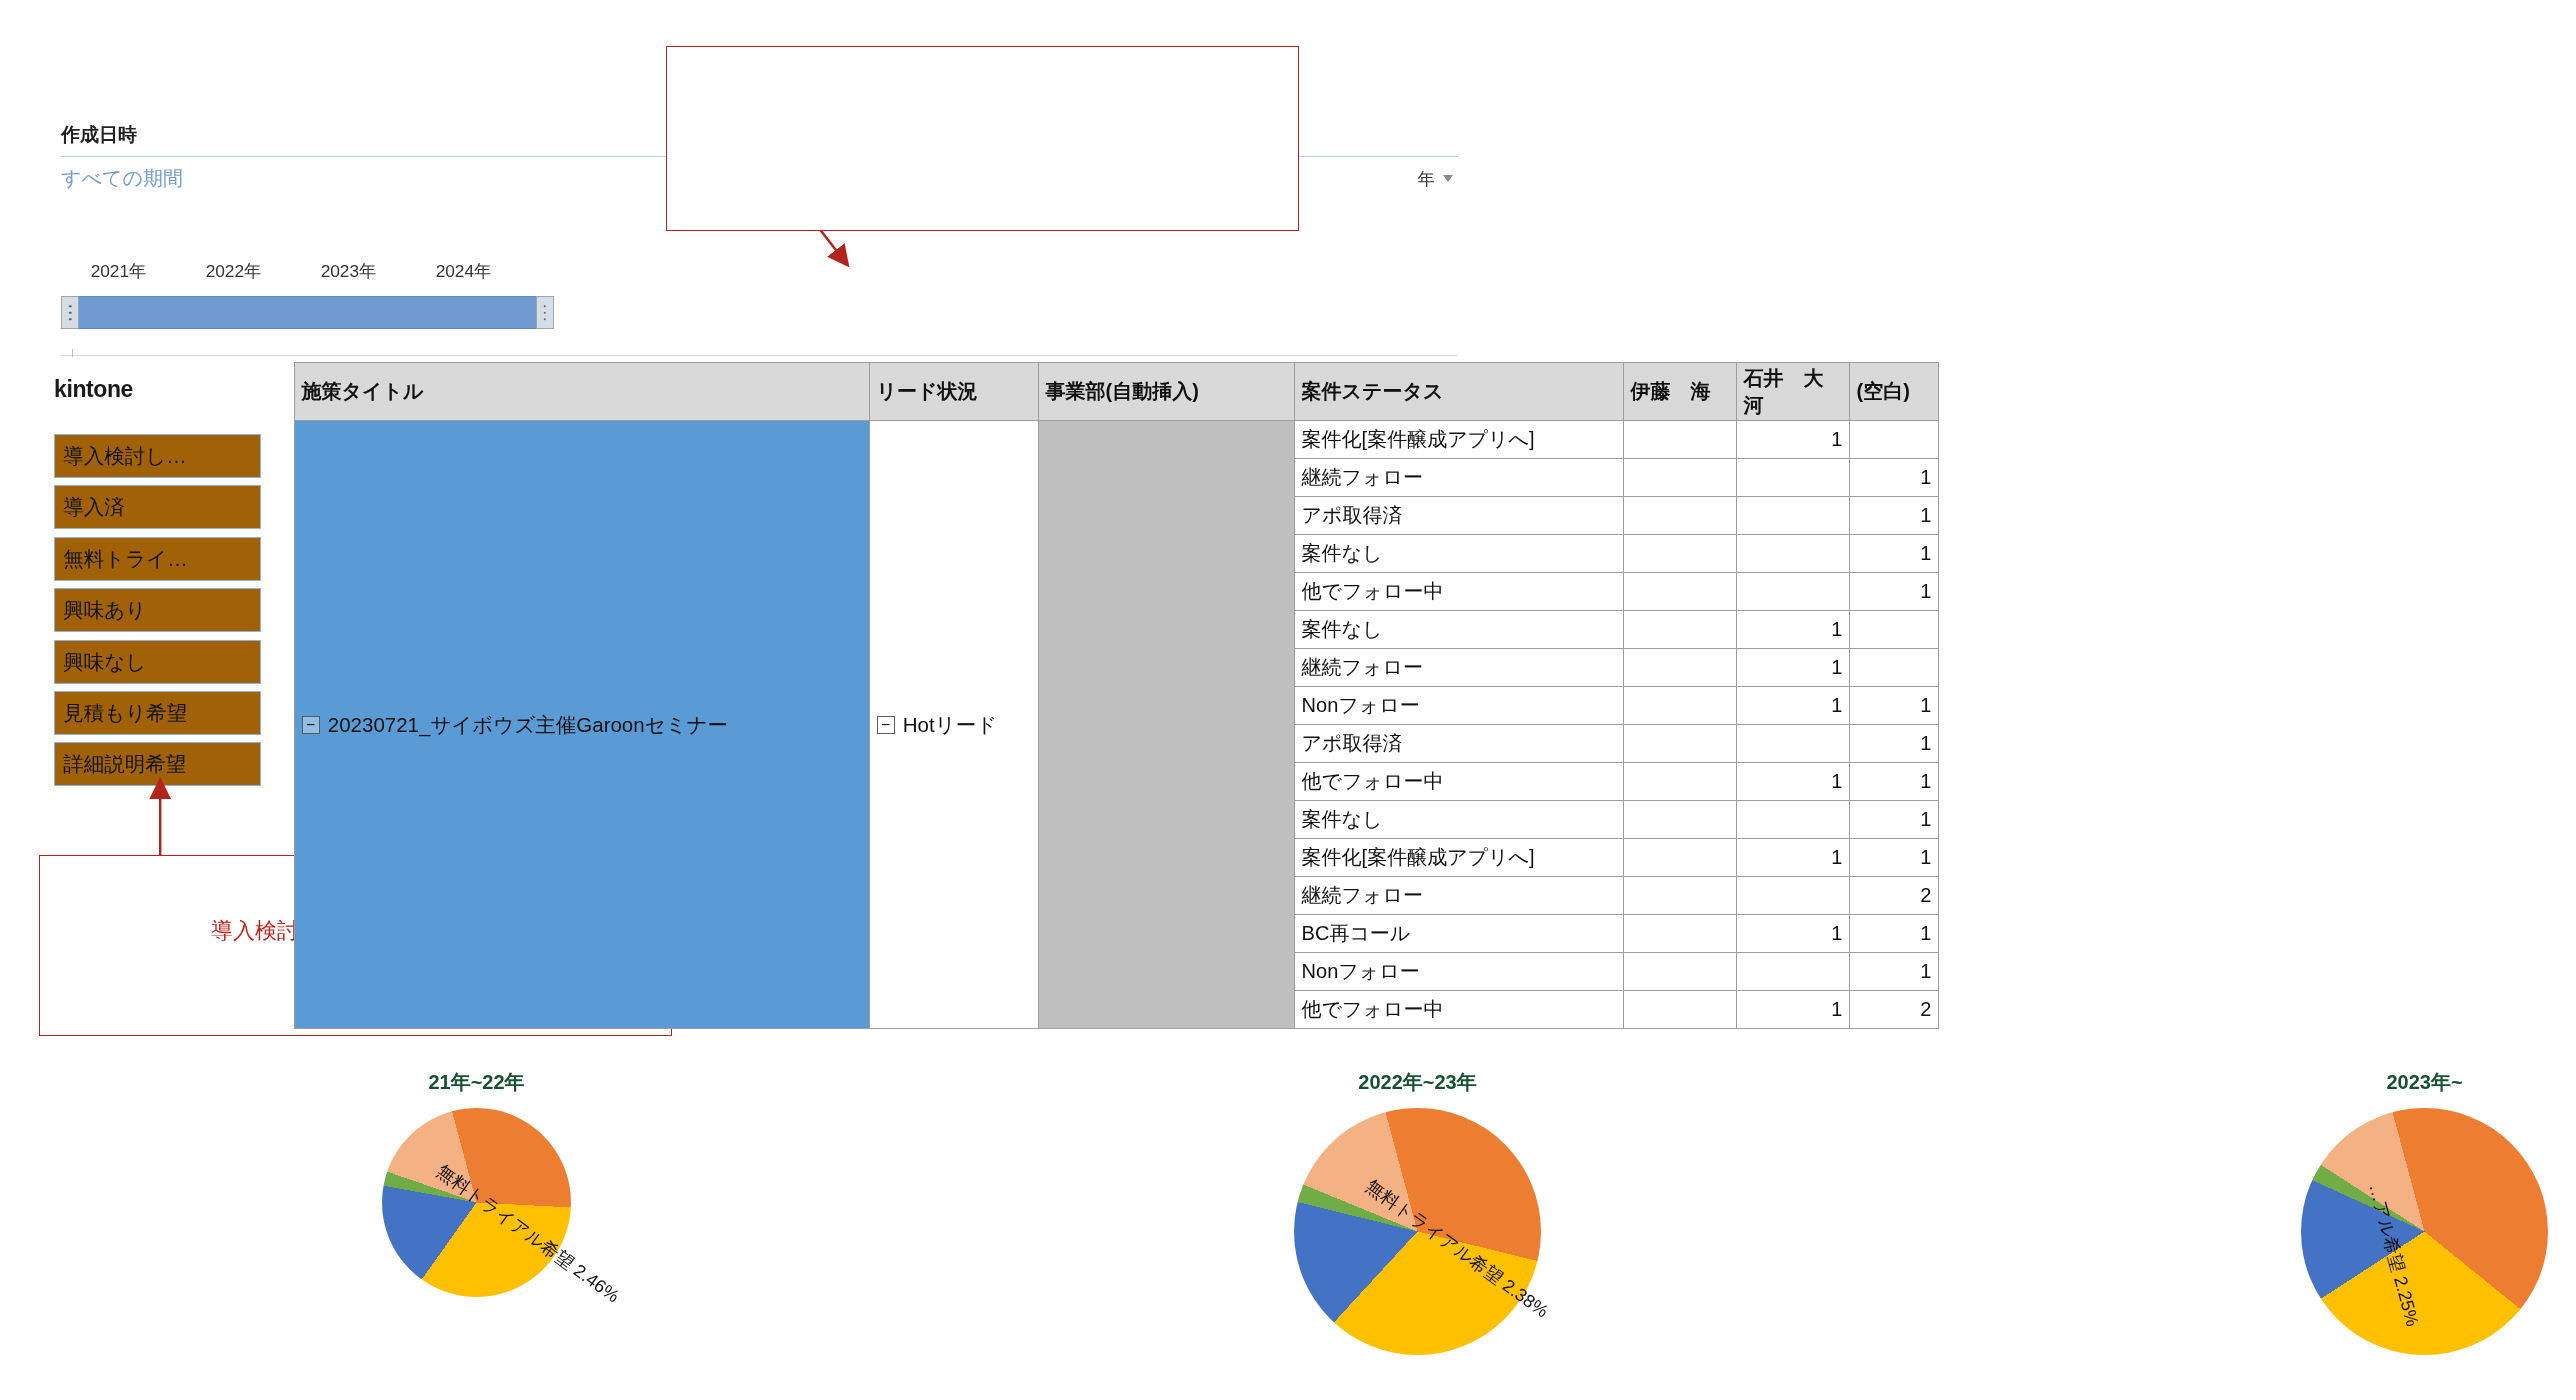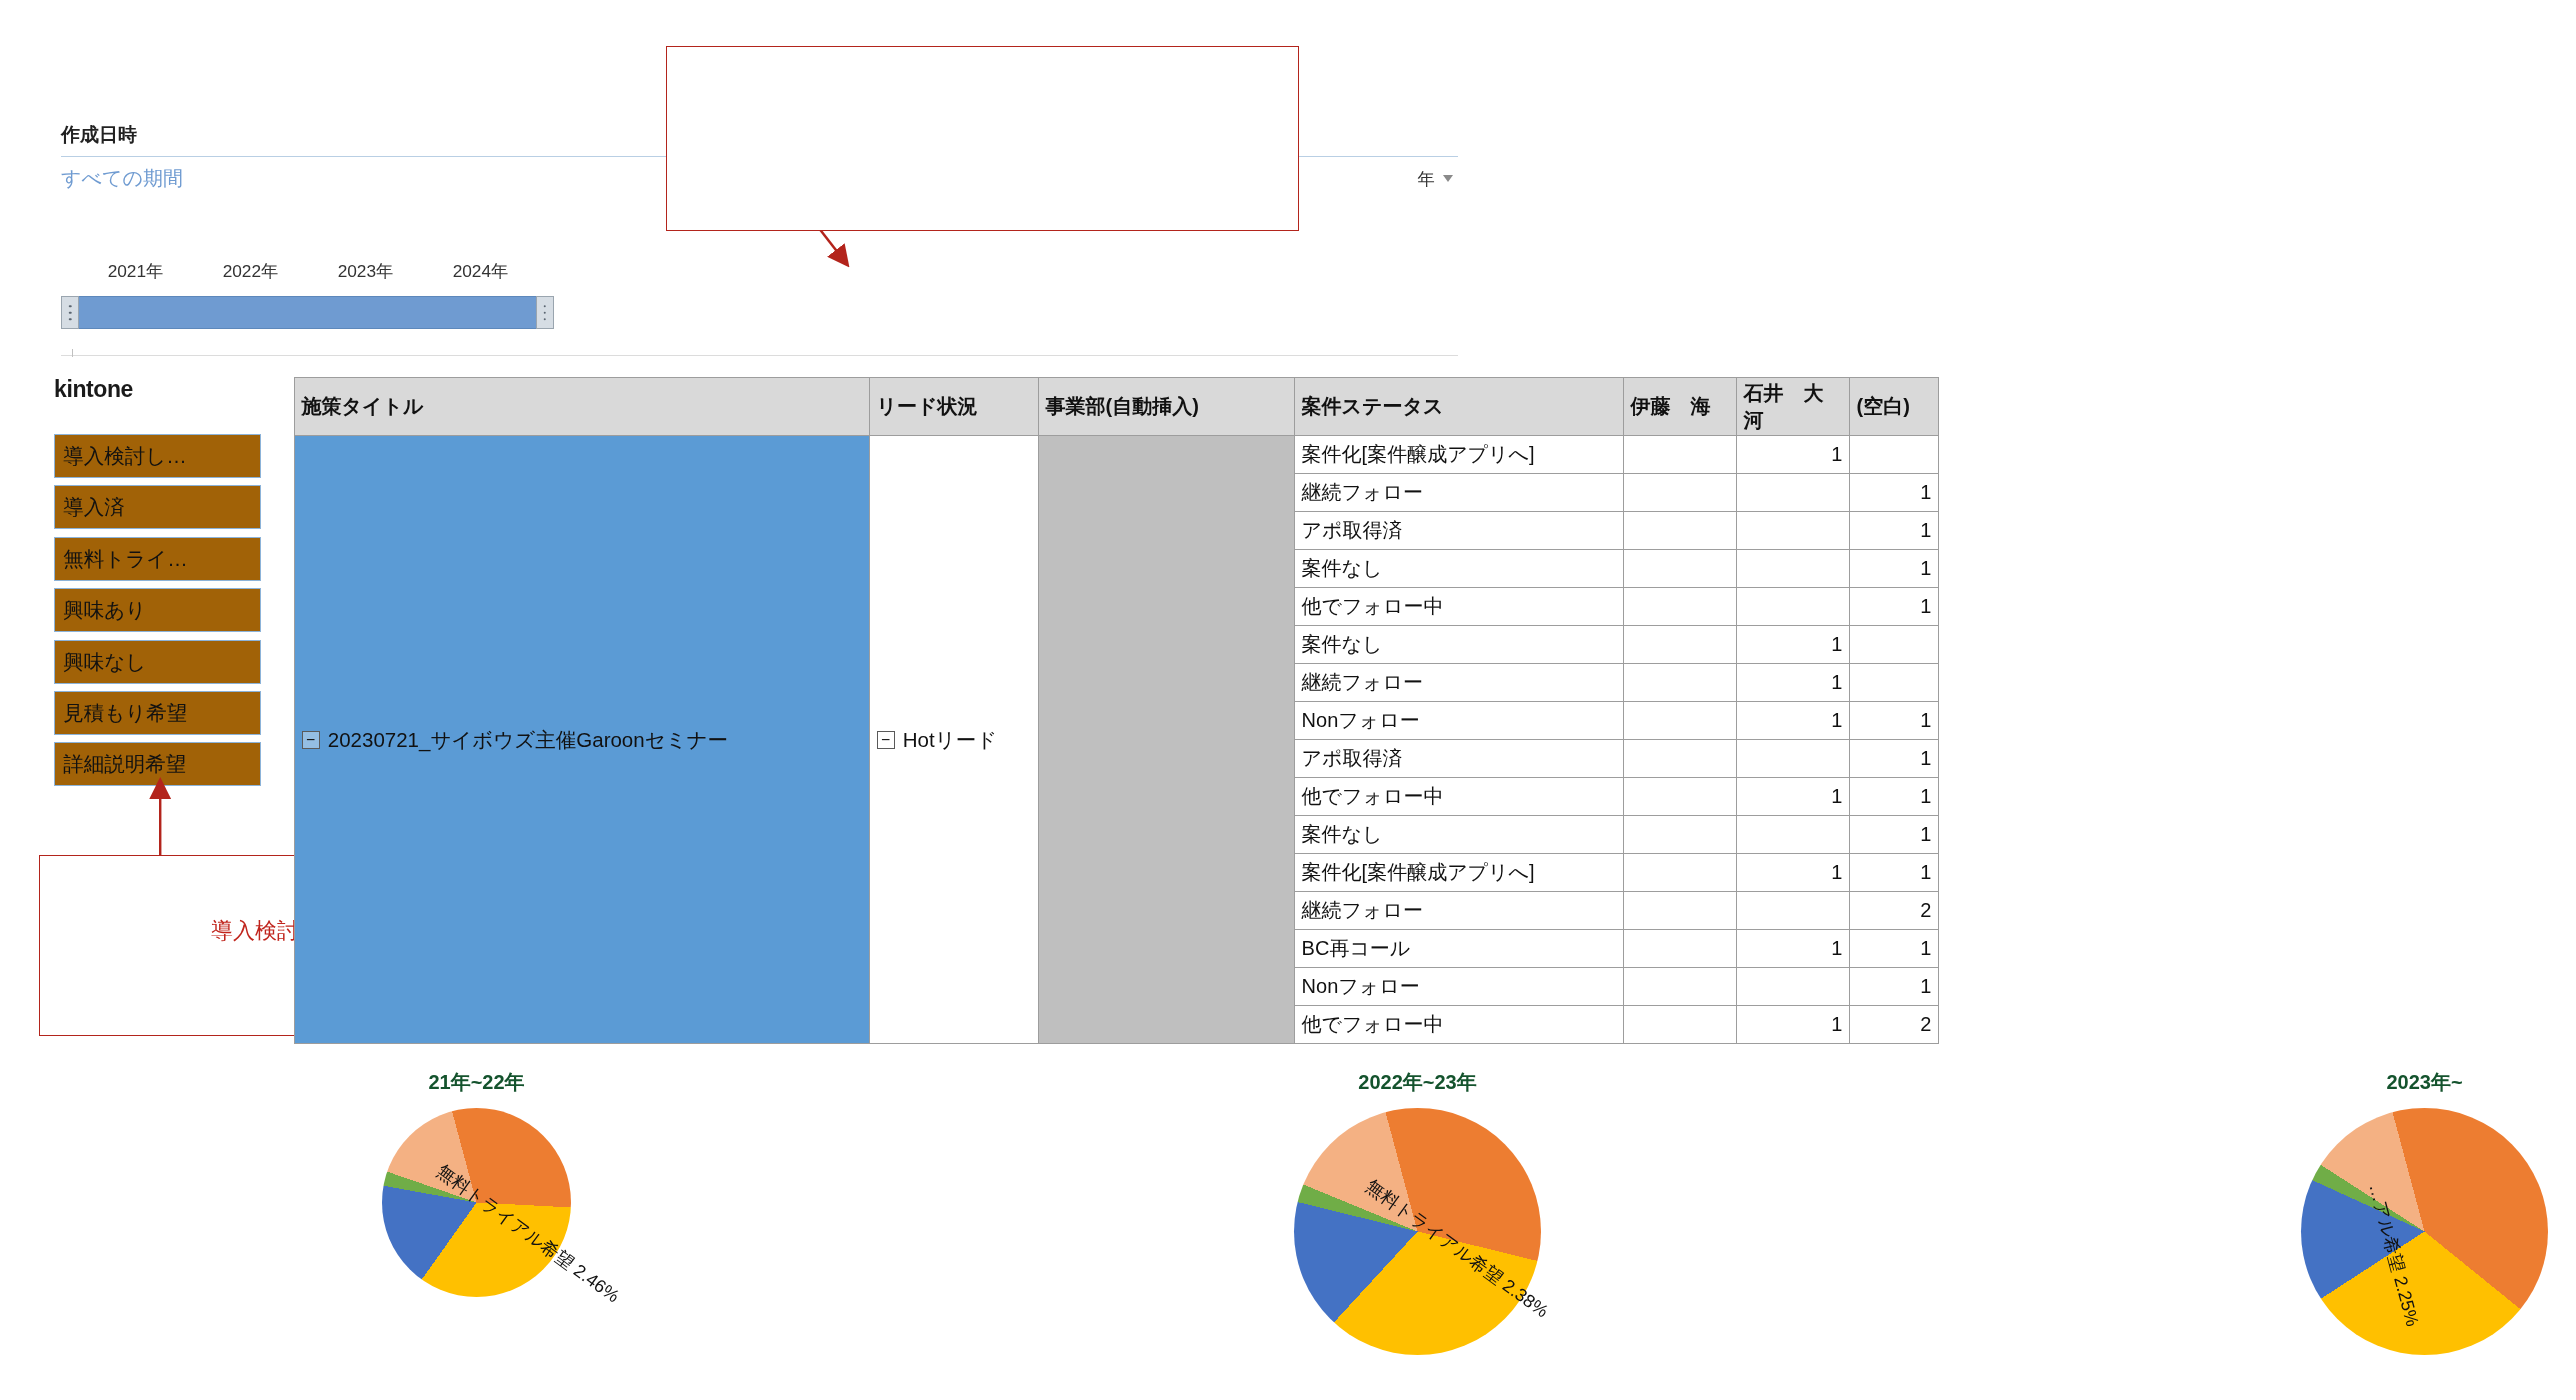--- a/index.html
+++ b/index.html
@@ -52,21 +52,21 @@
   .caret-down {
     width: 0; height: 0;
     border-left: 5.8px solid transparent;
     border-right: 5.8px solid transparent;
     border-top: 7.4px solid #8a8a8a;
     display: inline-block;
   }
 
   #timeline-ticks {
     position: absolute;
-    left: 78px;
+    left: 61px;
     top: 259px;
     width: 510px;
     display: flex;
     font-size: 17.3px;
     color: #333;
   }
   #timeline-ticks span { width: 115px; text-align: center; }
 
   #timeline-track {
     position: absolute;
@@ -138,21 +138,21 @@
     display: flex; align-items: center;
     padding-left: 8.2px;
     font-size: 20.5px; color: #111;
     margin-bottom: 7.4px;
     white-space: nowrap; overflow: hidden;
   }
   #phase-panel .phase-chip:last-child { margin-bottom: 0; }
 
   
   #pivot {
-    position: absolute; left: 294px; top: 377px;
+    position: absolute; left: 294px; top: 362px;
     border-collapse: collapse;
     font-size: 20px;
     color: #111;
   }
   #pivot th, #pivot td {
     border: 0.8px solid #9d9d9d;
     padding: 1.6px 6.6px;
     height: 38px;
     vertical-align: middle;
     background: #ffffff;

